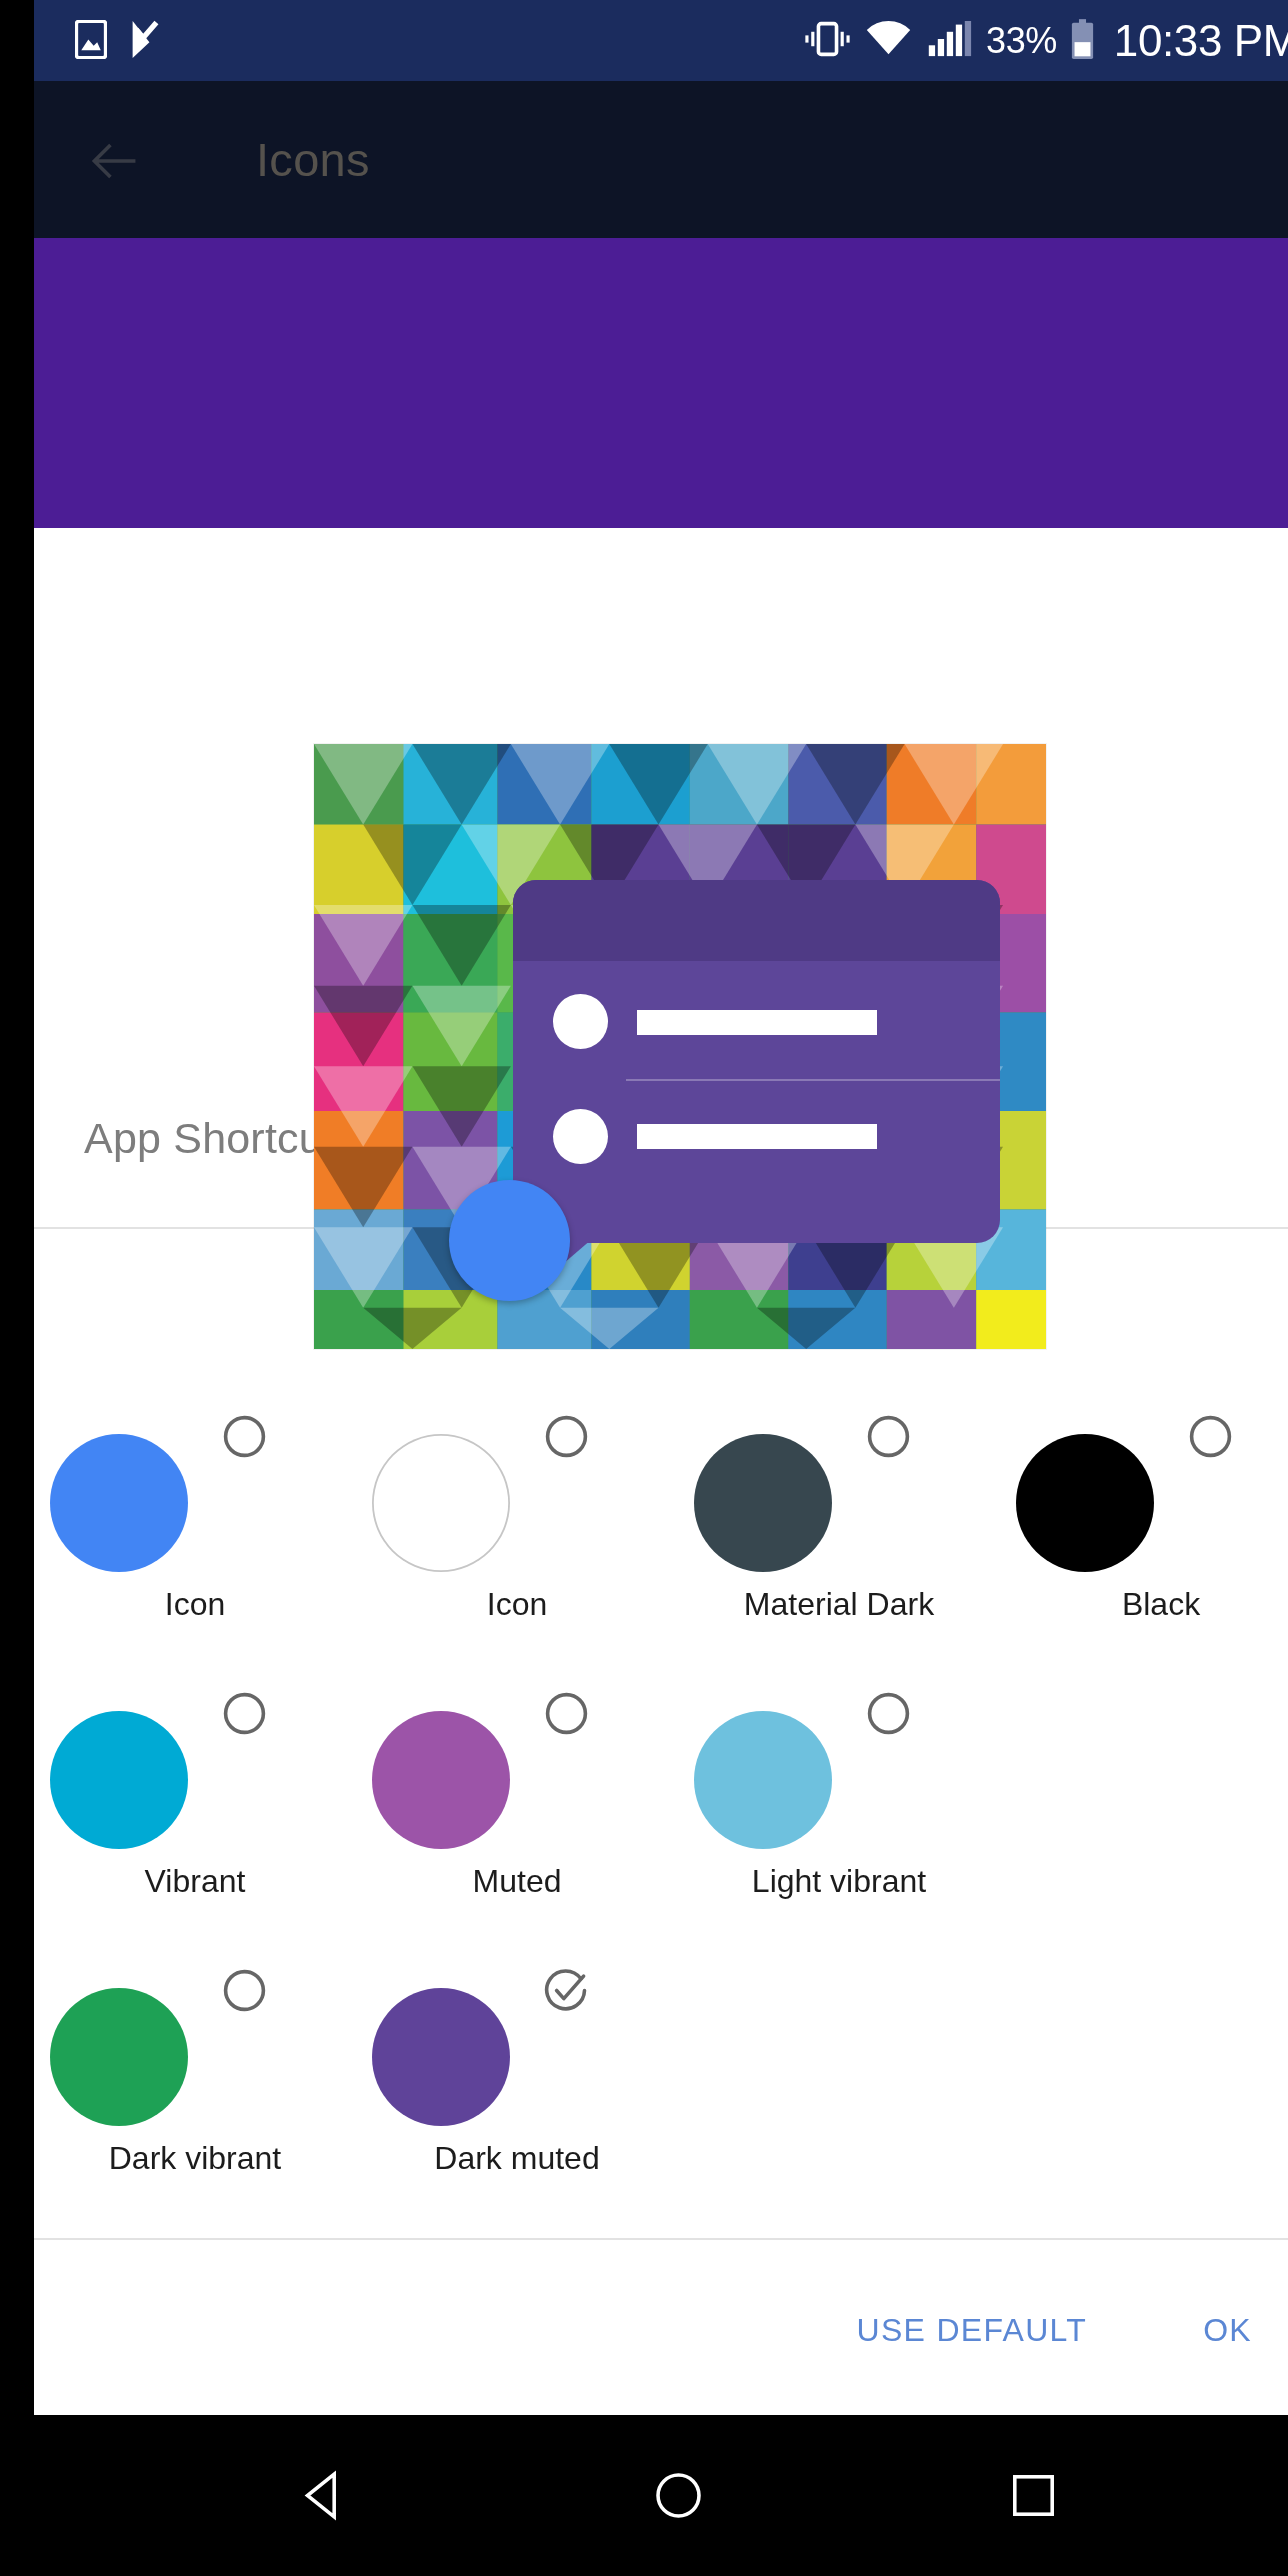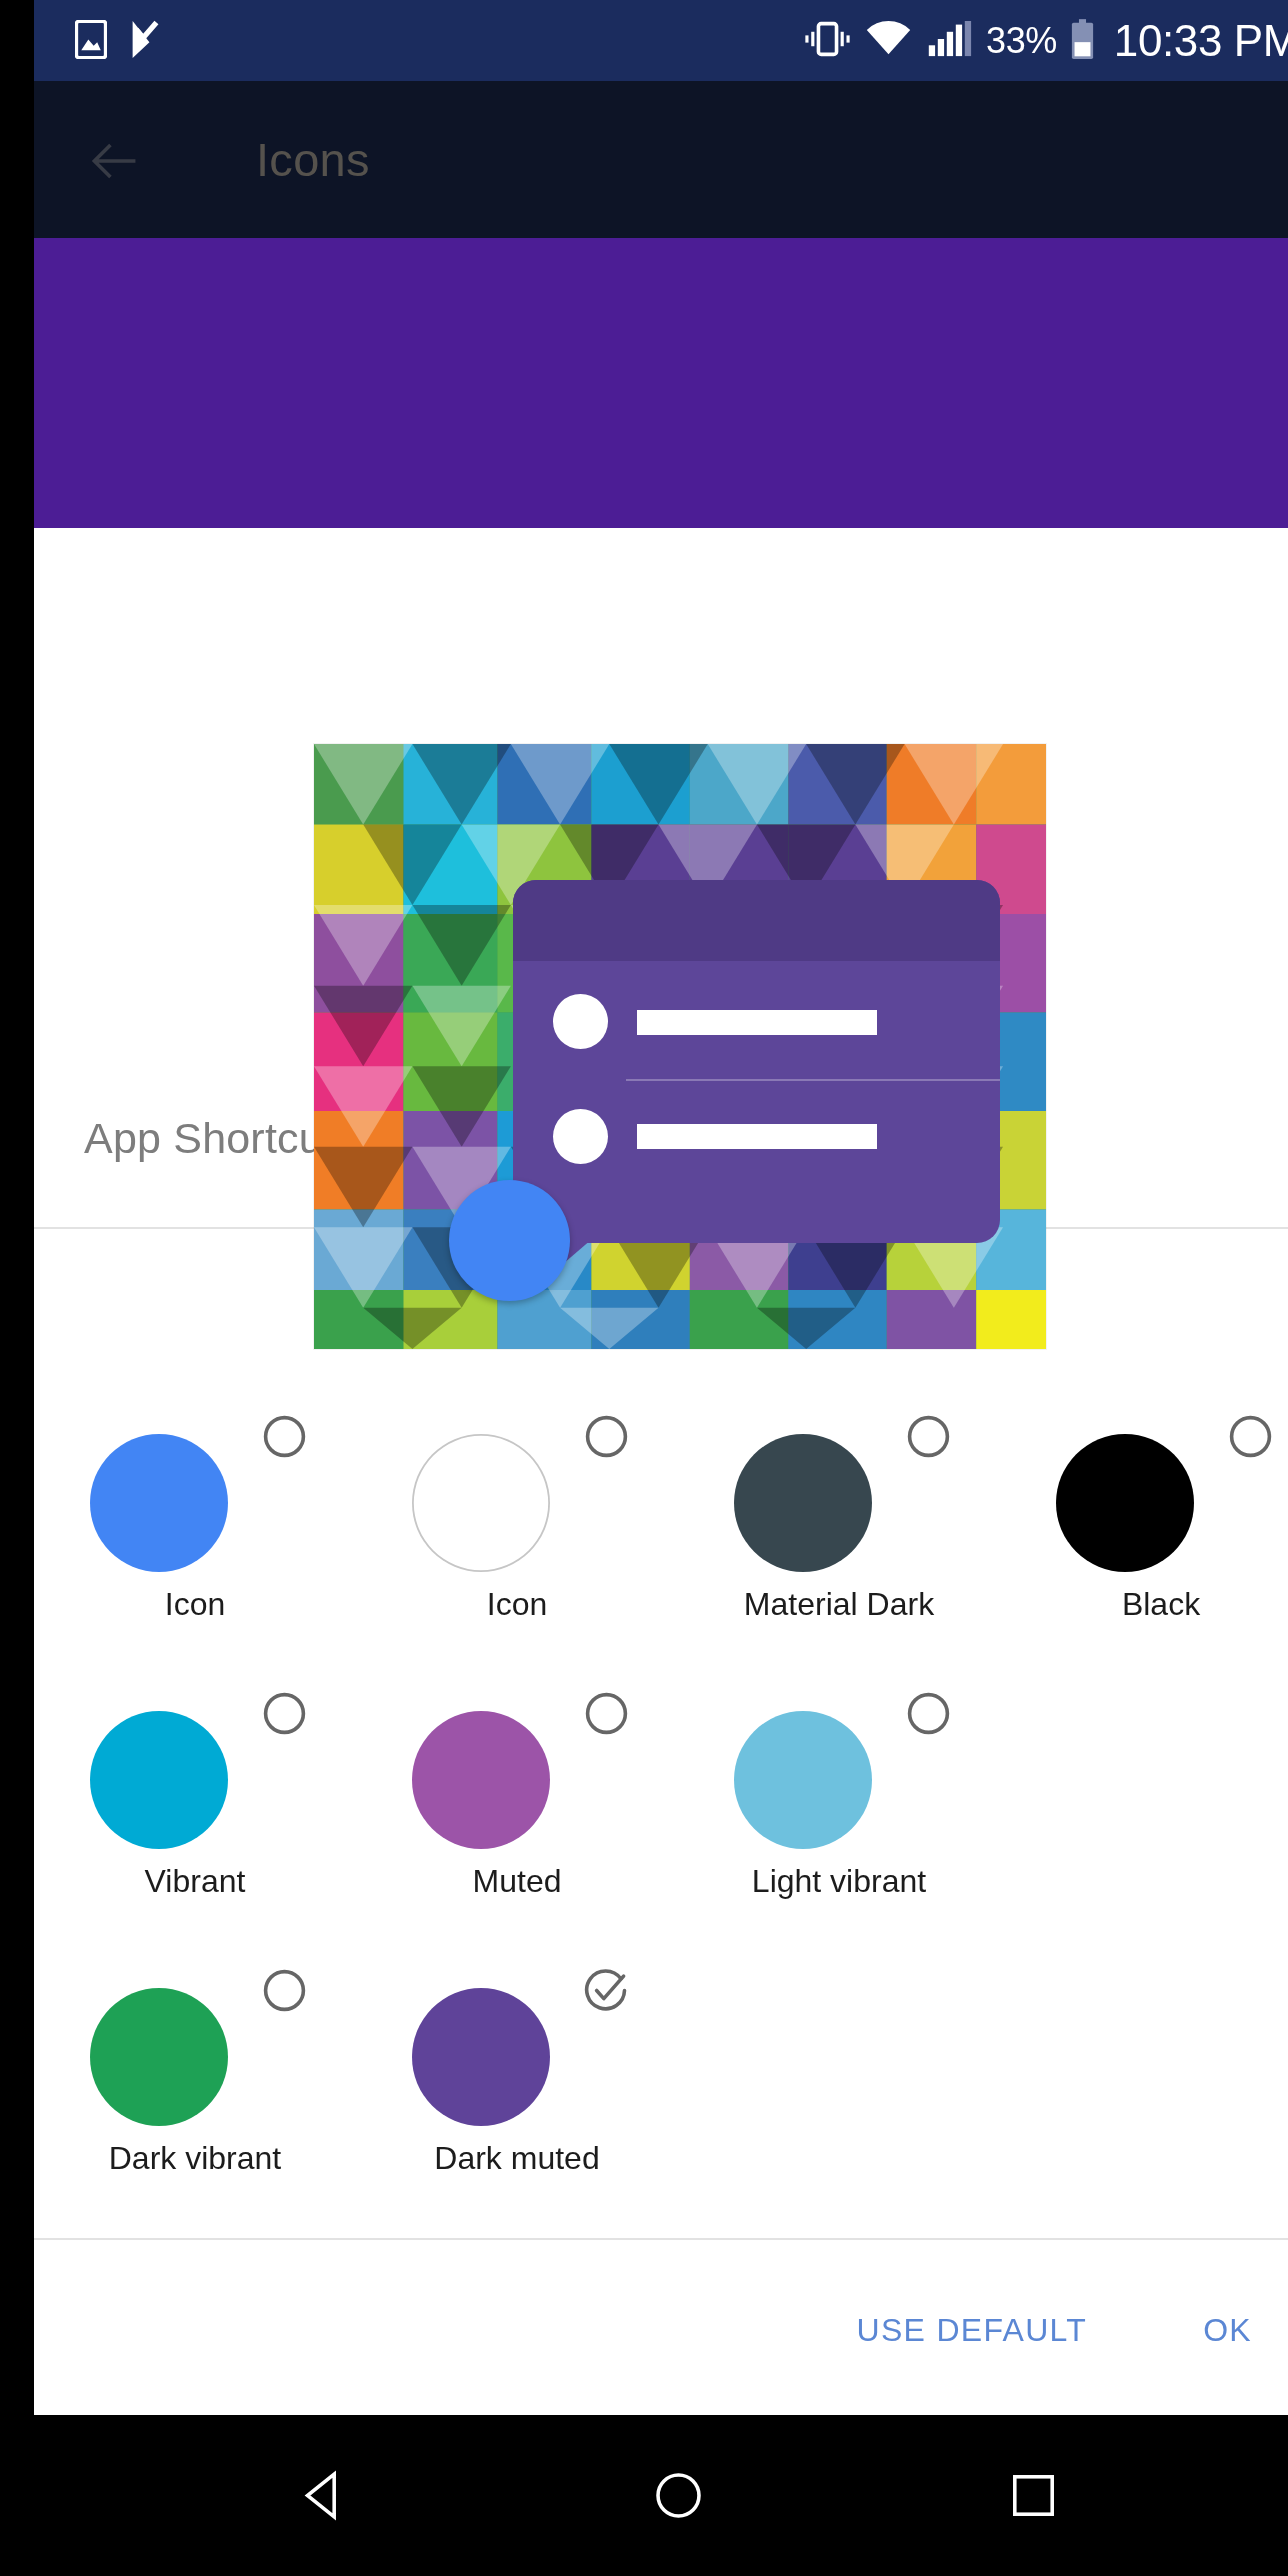--- a/index.html
+++ b/index.html
@@ -122,21 +122,21 @@
     box-shadow:0 2.7px 6.3px rgba(0,0,0,.28);
   }
 
   
   .swatch-grid{
     position:absolute; left:0; top:886px; width:1288px;
   }
   .swatch-row{ display:flex; width:1288px; }
   .swatch-cell{
     width:322px; position:relative; height:277px;
-    display:flex; flex-direction:column; align-items:center;
+    display:flex; flex-direction:column; 
   }
   .sw-top{ position:relative; width:242px; height:179px; }
   .sw-circle{
     position:absolute; left:16px; top:19.7px; width:138px; height:138px;
     border-radius:50%;
   }
   .sw-radio{
     position:absolute; right:9px; top:0px; width:45px; height:45px;
   }
   .sw-label{

